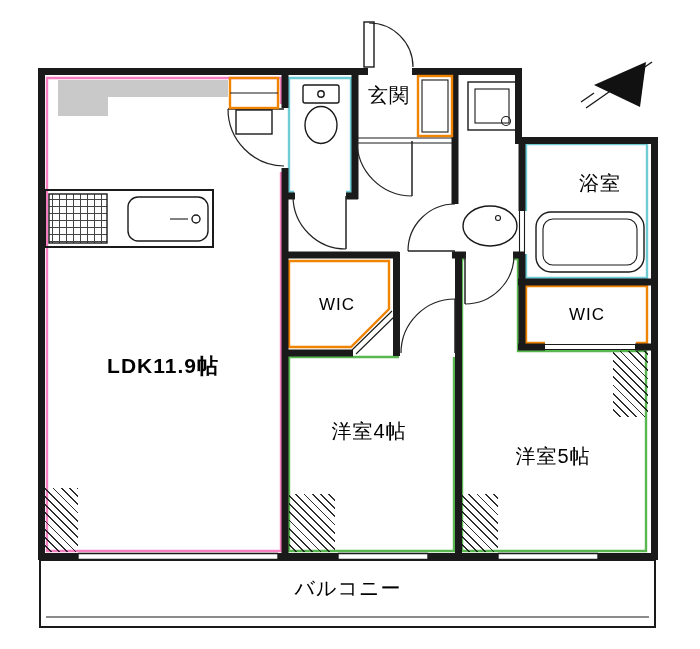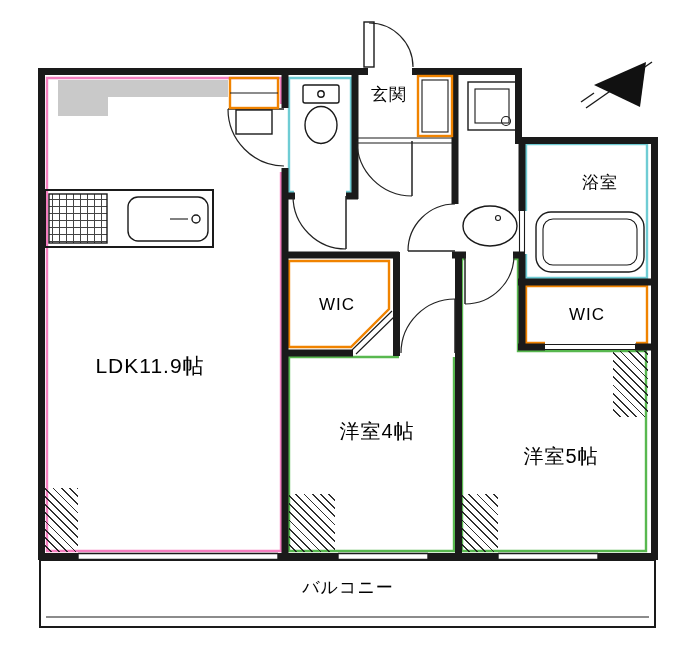--- a/index.html
+++ b/index.html
@@ -25,22 +25,22 @@
   .hatch{
     position:absolute;
     background:repeating-linear-gradient(45deg,transparent 0 4.6px,rgba(25,25,25,.9) 4.6px 5.8px);
   }
   
   .lbl{
     position:absolute;transform:translate(-50%,-50%);
     white-space:nowrap;letter-spacing:1px;line-height:1;color:#000;
   }
   .lbl-xl{font-size:21px;}
-  .lbl-lg{font-size:20px;margin-left:8px;}
-  .lbl-md{font-size:17px;font-family:Liberation Mono, monospace;}
+  .lbl-lg{font-size:20px;}
+  .lbl-md{font-size:20px;}
   .lbl-sm{font-size:17px;}
 </style>
 </head>
 <body>
 
 <div id="plan">
 
   <svg width="700" height="649" viewBox="0 0 700 649">
     <defs>
       <pattern id="grid" width="7" height="7" patternUnits="userSpaceOnUse">
@@ -204,21 +204,21 @@
       <path class="t" d="M 581 102 L 594 93"></path>
       <polygon class="blk" points="594,85 646,62 640,107"></polygon>
     </g>
   </svg>
 
   <div class="hatch" style="left:44px;top:488px;width:34px;height:64px;"></div>
   <div class="hatch" style="left:289px;top:494px;width:46px;height:58px;"></div>
   <div class="hatch" style="left:462px;top:494px;width:36px;height:58px;"></div>
   <div class="hatch" style="left:613px;top:351px;width:35px;height:66px;"></div>
 
-  <div class="lbl lbl-xl" style="left:150px;top:365px;">LDK11.9帖</div>
+  <div class="lbl lbl-xl" style="left:163px;top:365px;font-weight:bold;">LDK11.9帖</div>
   <div class="lbl lbl-md" style="left:389px;top:95px;">玄関</div>
   <div class="lbl lbl-md" style="left:592px;top:183px;margin-left:8px;">浴室</div>
   <div class="lbl lbl-sm" style="left:337px;top:304px;">WIC</div>
   <div class="lbl lbl-sm" style="left:587px;top:314px;">WIC</div>
   <div class="lbl lbl-lg" style="left:369px;top:431px;">洋室4帖</div>
   <div class="lbl lbl-lg" style="left:553px;top:456px;">洋室5帖</div>
   <div class="lbl lbl-md" style="left:348px;top:588px;">バルコニー</div>
 </div>
 
 </body></html>

